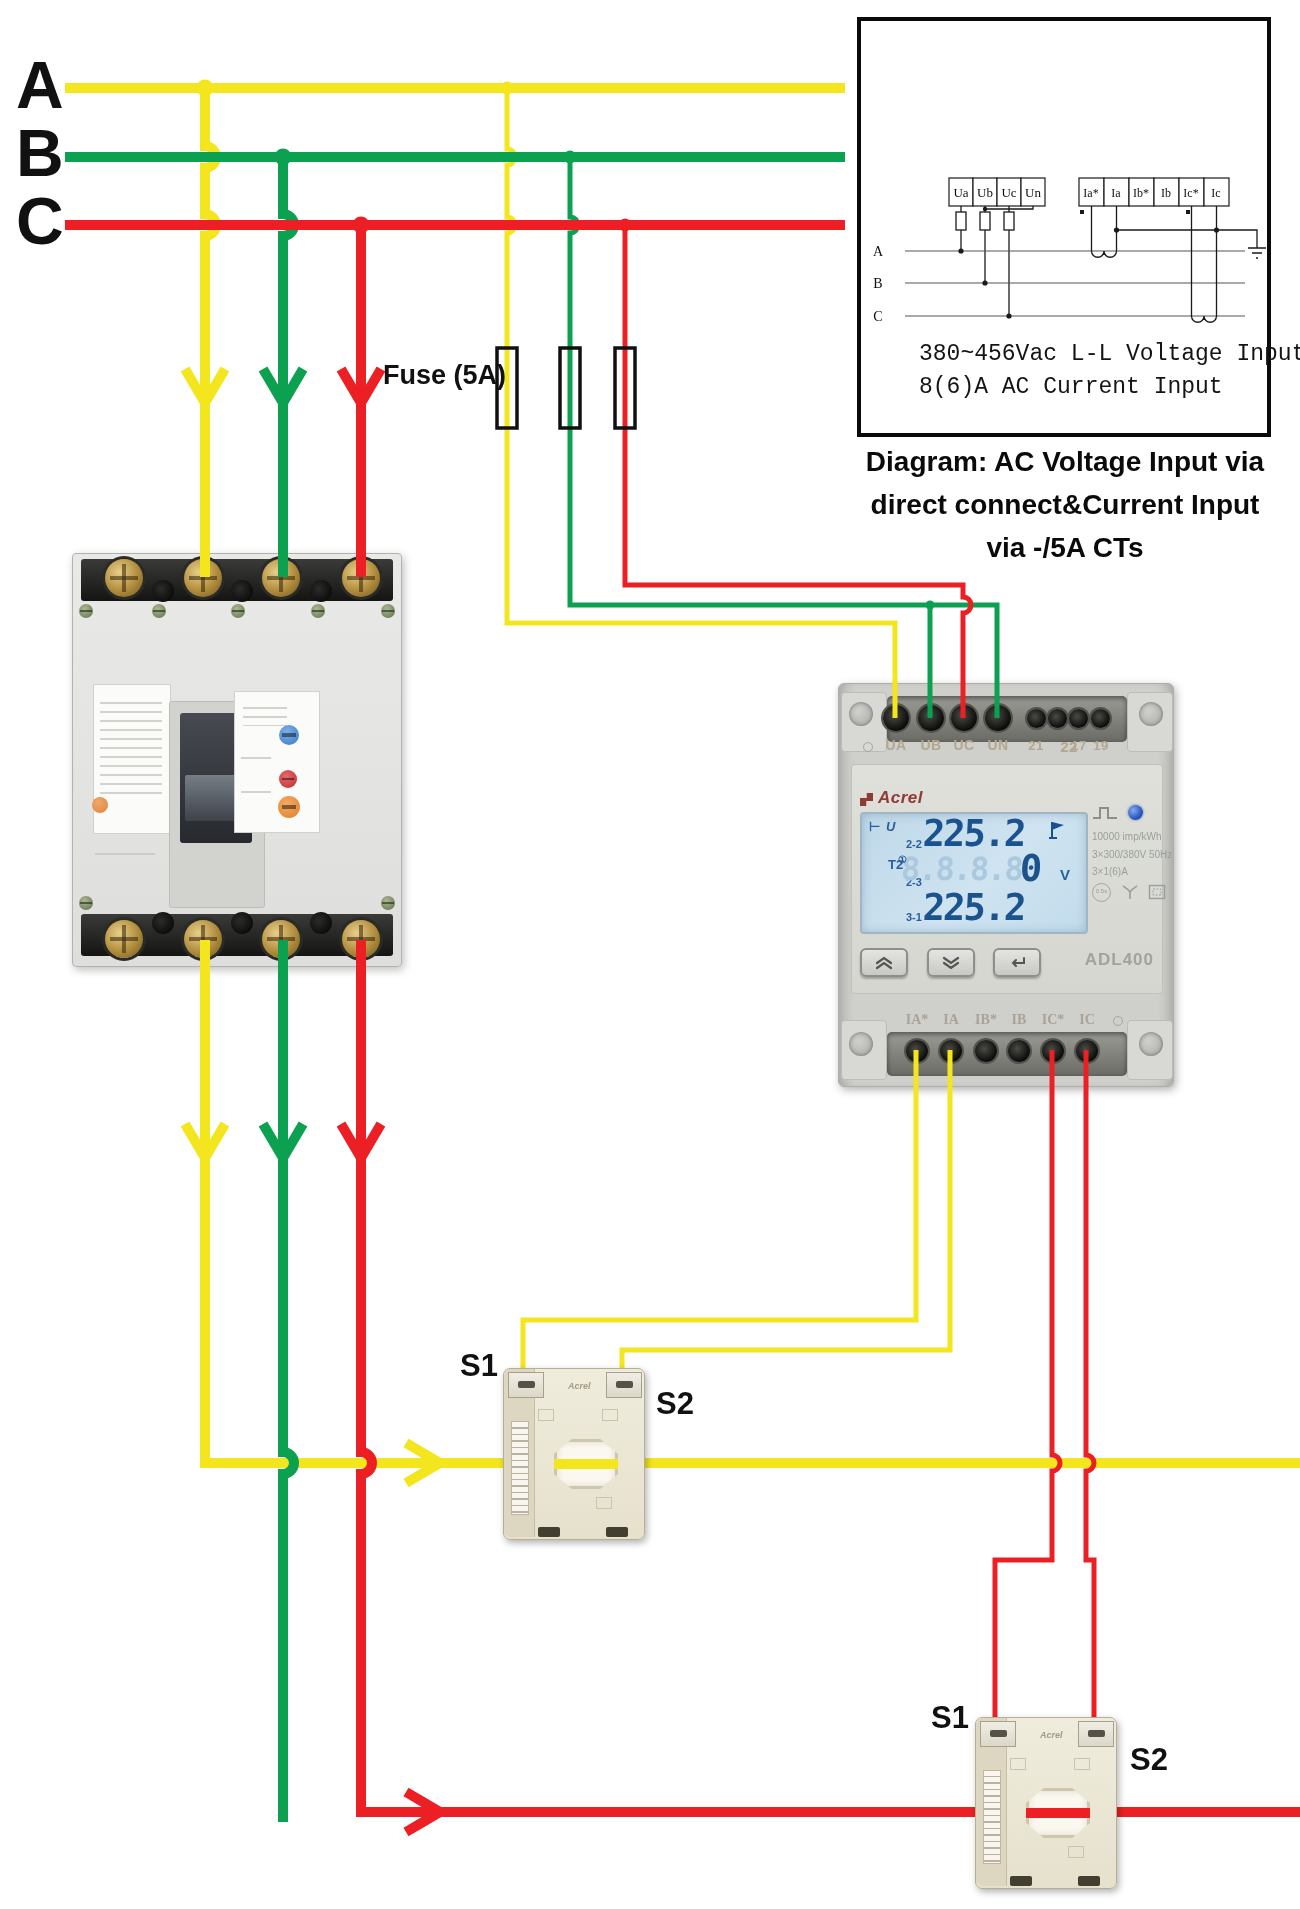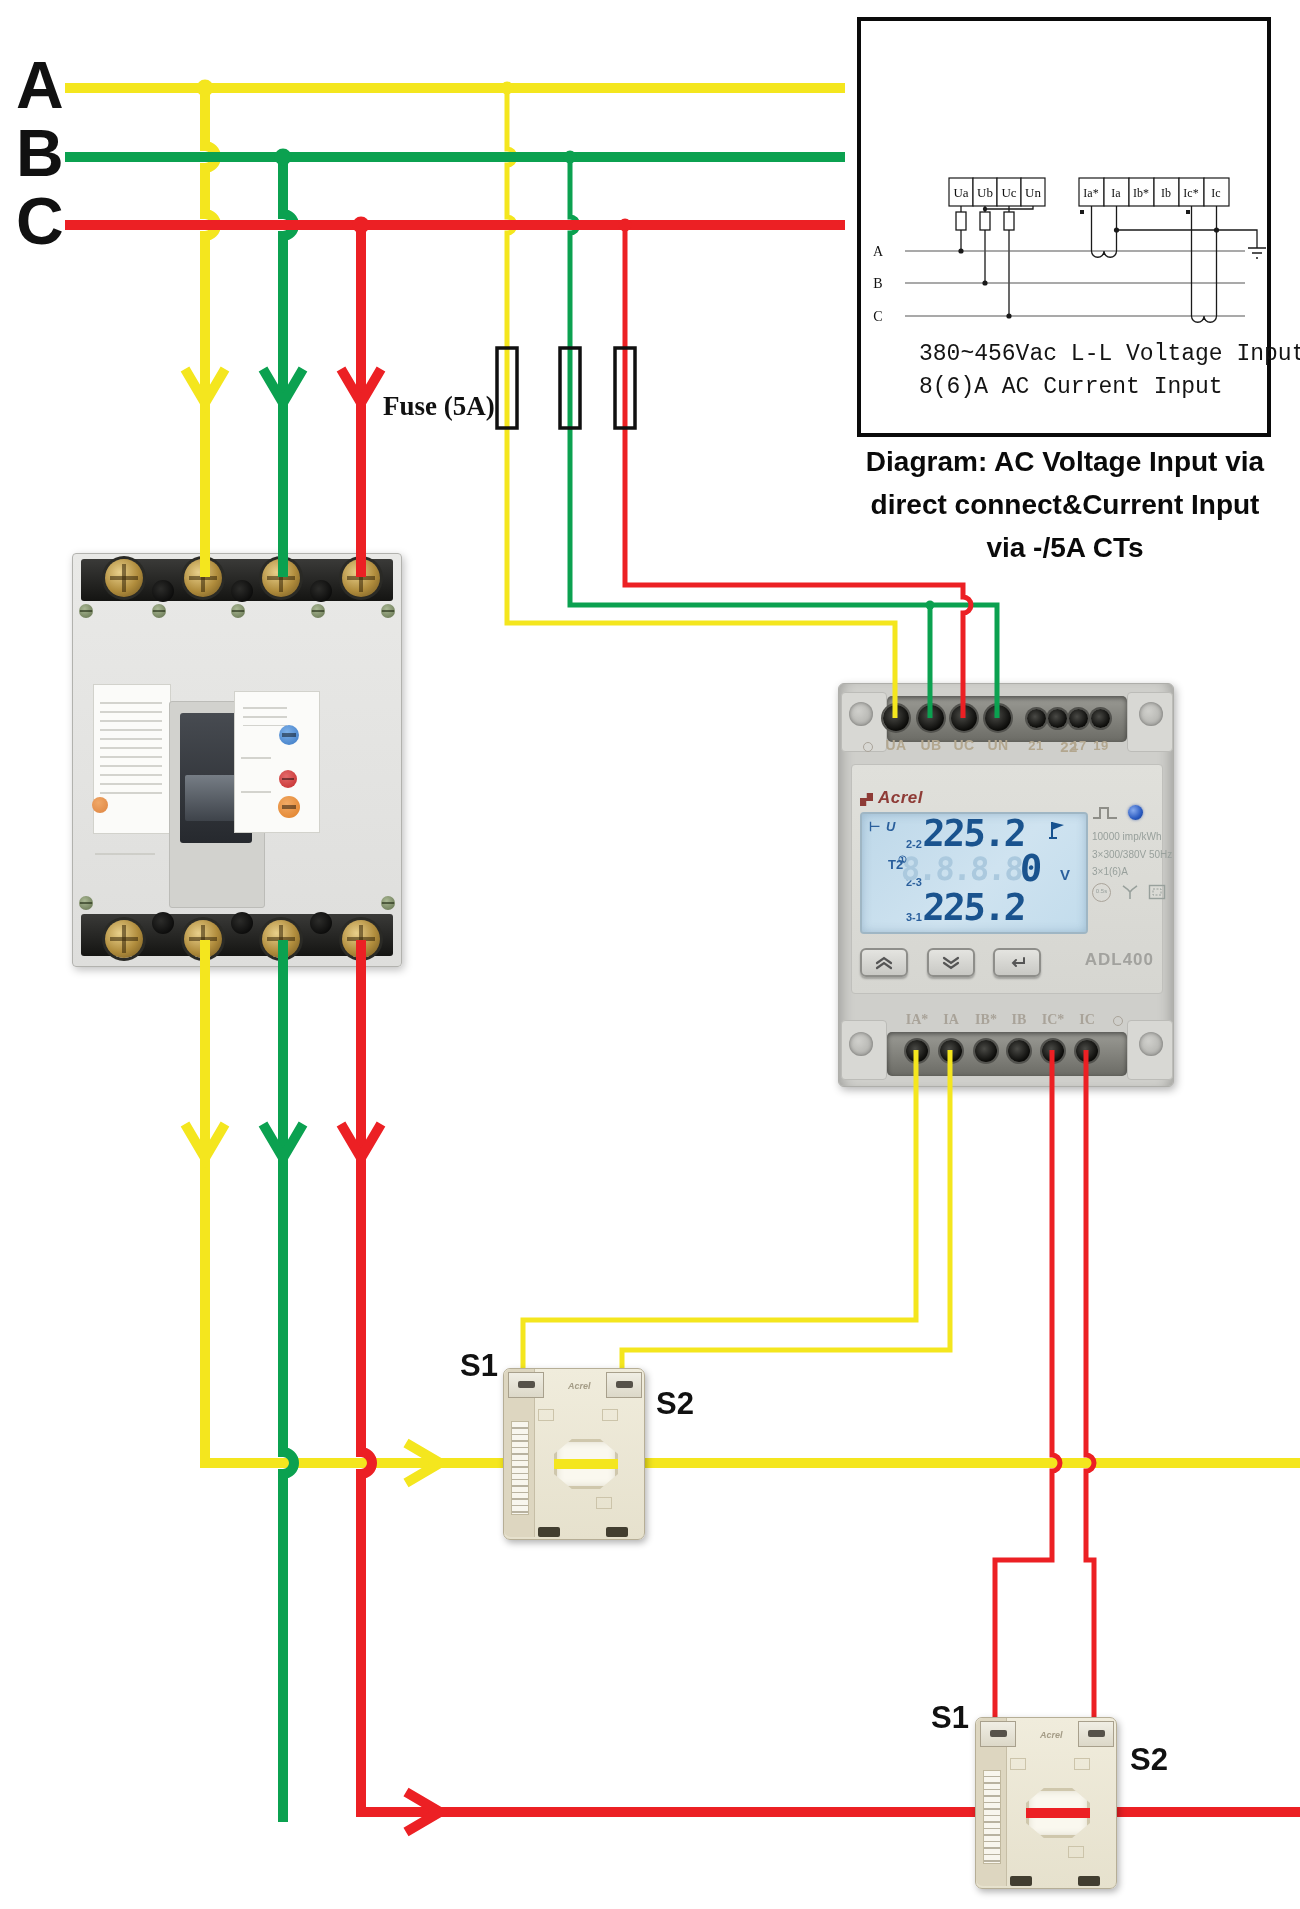--- a/index.html
+++ b/index.html
@@ -371,21 +371,21 @@
     <div class="wbar bgc"></div>
   </div>
   <div class="ct-foot abs" style="left:34px;top:158px;width:22px;height:10px;"></div>
   <div class="ct-foot abs" style="left:102px;top:158px;width:22px;height:10px;"></div>
 </div>
 
 <div class="phase-label abs" style="left:16px;top:52px;z-index:4;">A</div>
 <div class="phase-label abs" style="left:16px;top:120px;z-index:4;">B</div>
 <div class="phase-label abs" style="left:16px;top:188px;z-index:4;">C</div>
 
-<div class="fuse-label abs" style="left:383px;top:391px;z-index:4;font-family:Liberation Serif, serif;">Fuse (5A)</div>
+<div class="fuse-label abs" style="left:383px;top:360px;z-index:4;">Fuse (5A)</div>
 
 <div class="refbox abs" style="left:857px;top:17px;width:406px;height:412px;z-index:4;">
   <div class="refspec abs" style="left:58px;top:320px;">380~456Vac L-L Voltage Input</div>
   <div class="refspec abs" style="left:58px;top:353px;">8(6)A AC Current Input</div>
 </div>
 
 <div class="caption abs" style="left:815px;top:440px;width:500px;z-index:4;">
   <div>Diagram: AC Voltage Input via</div>
   <div>direct connect&amp;Current Input</div>
   <div>via -/5A CTs</div>

